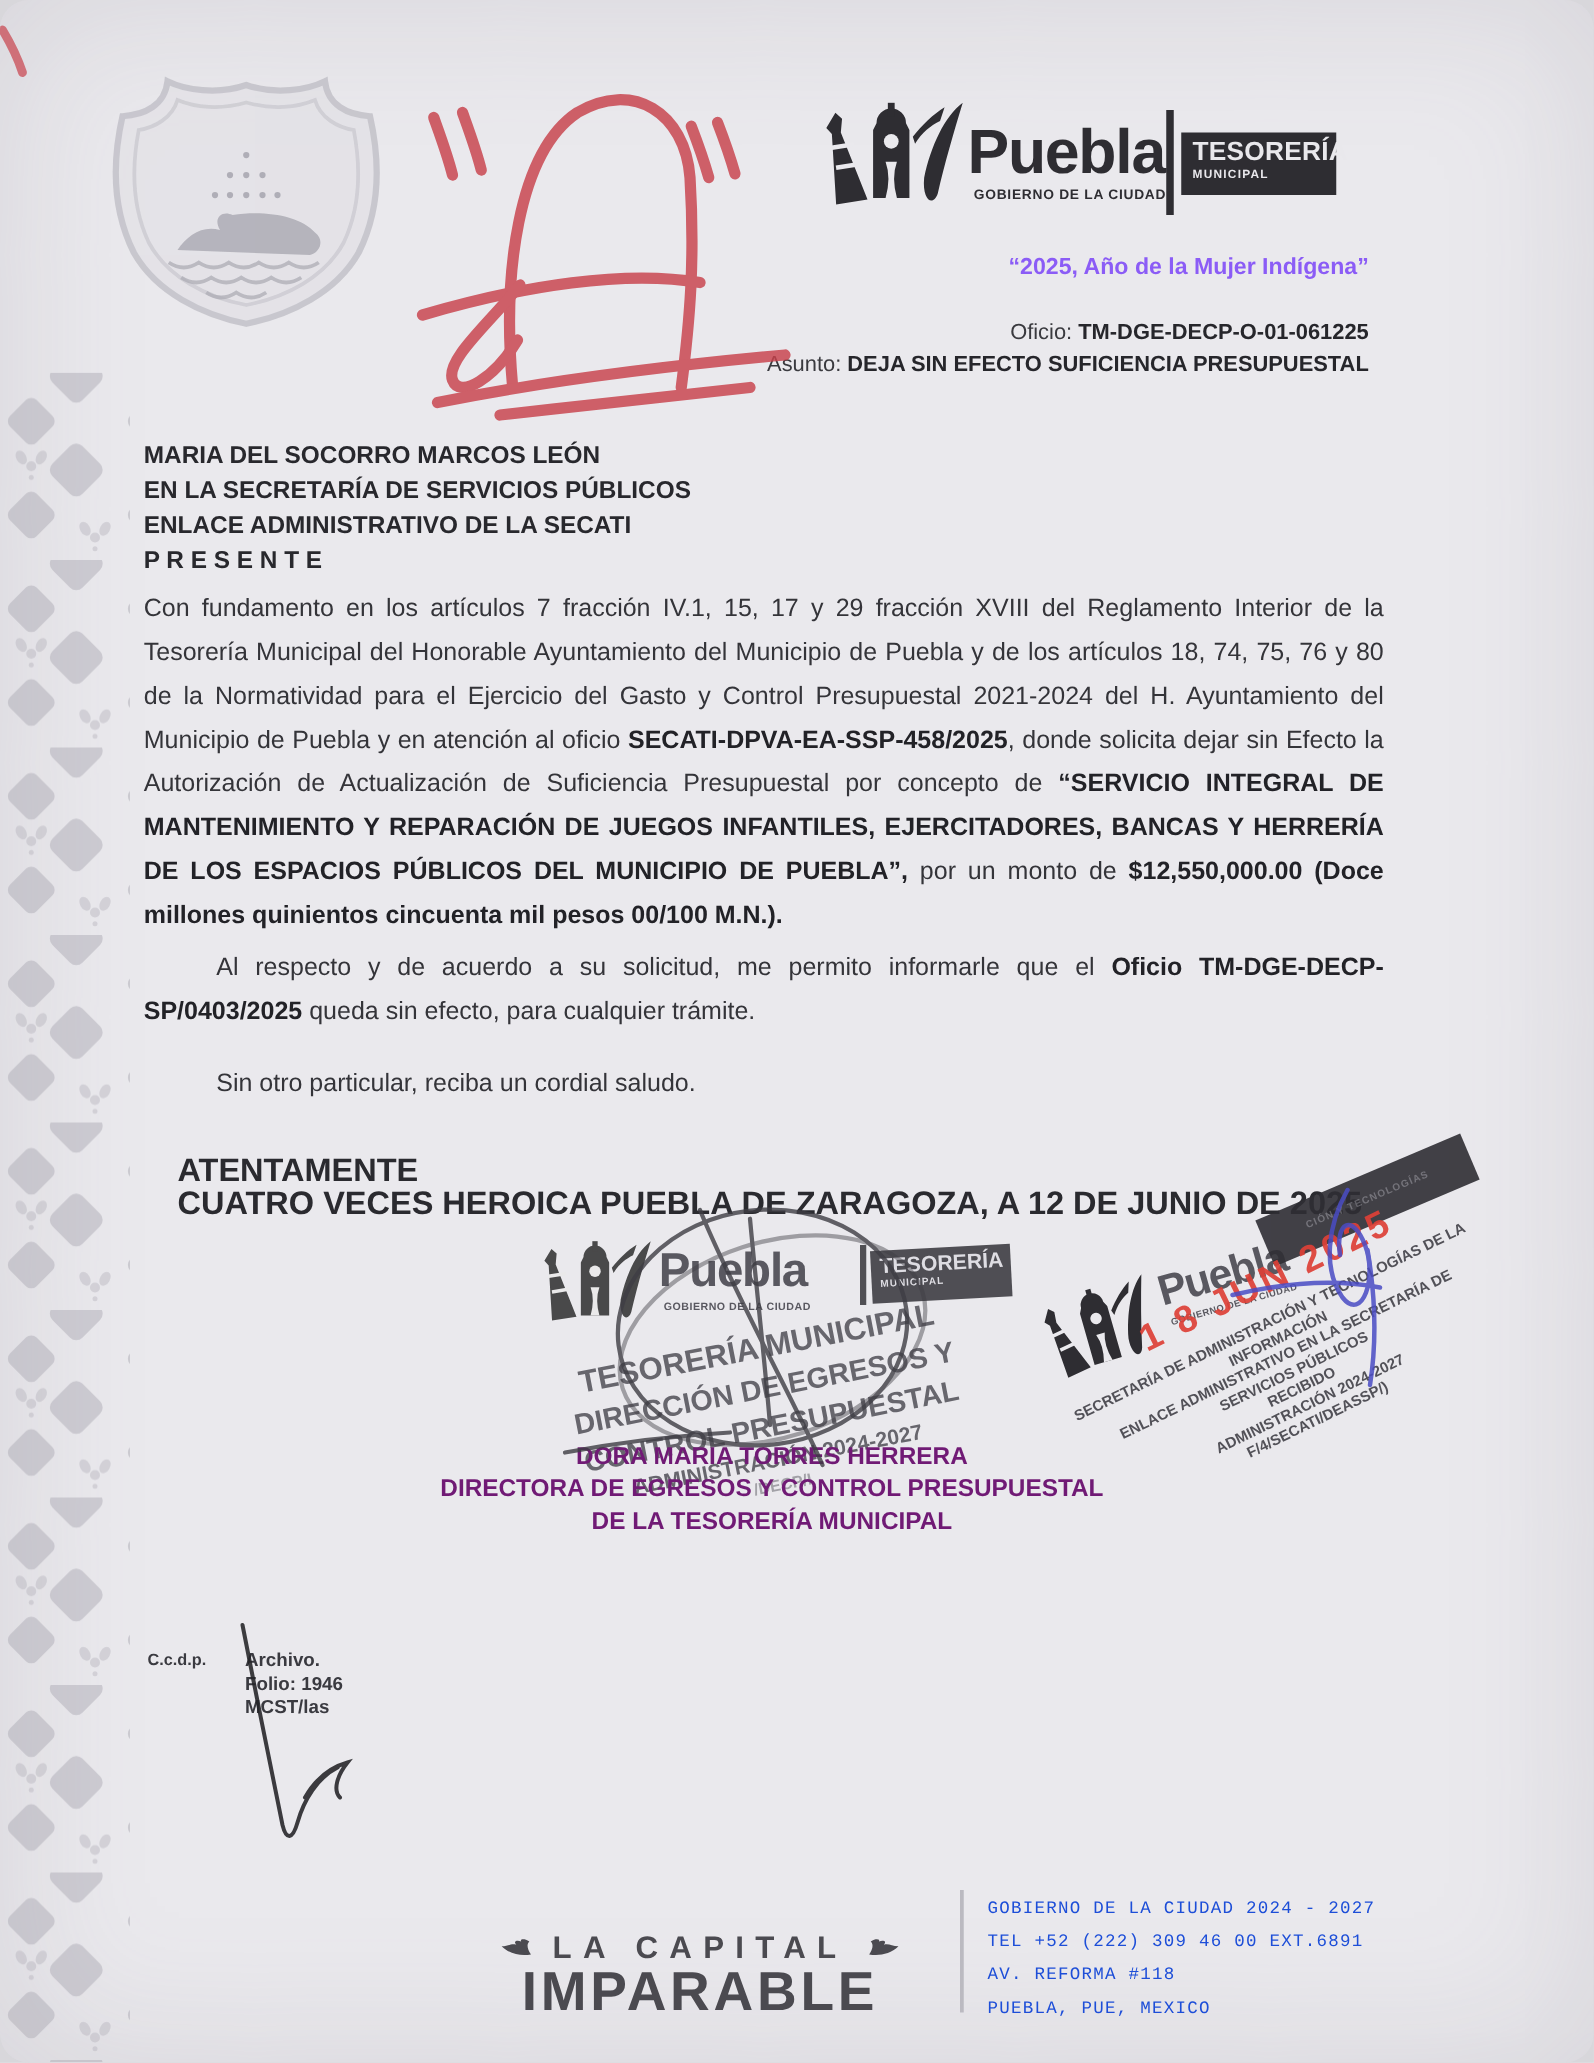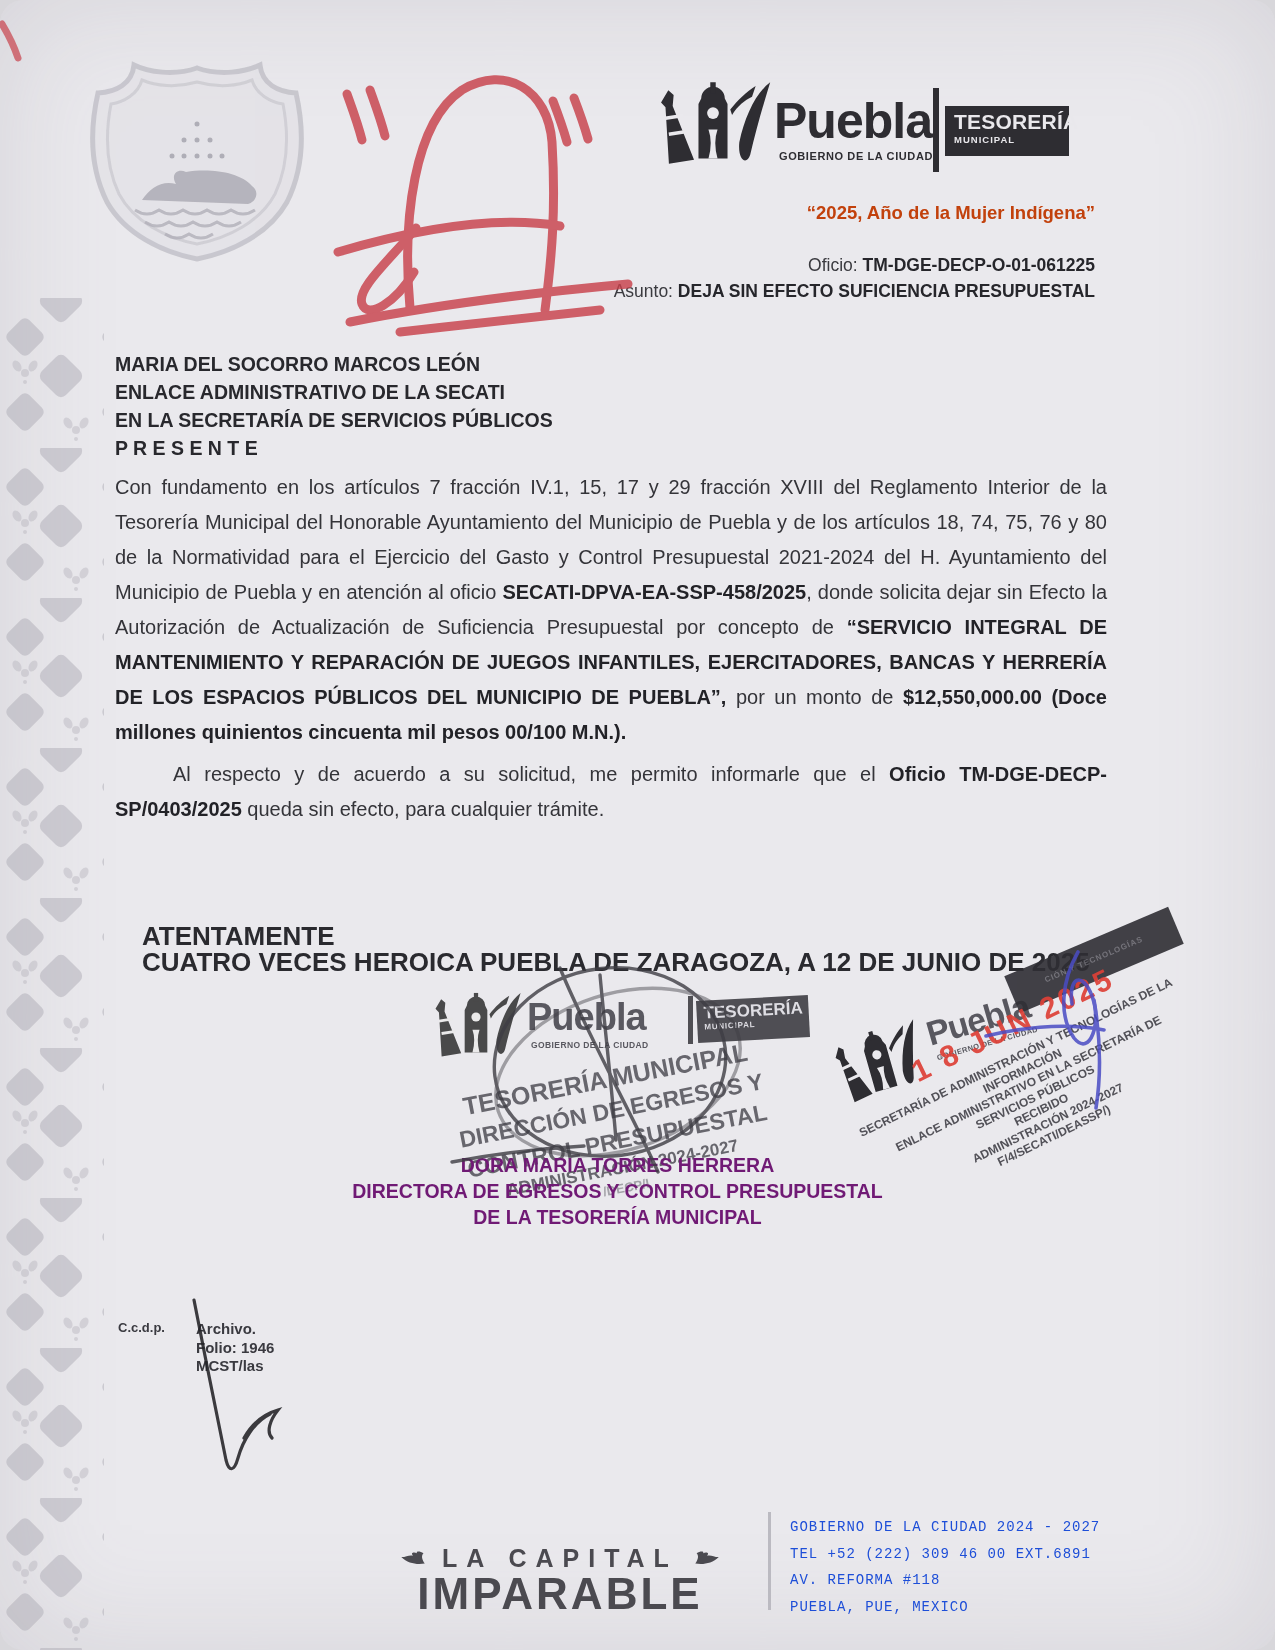--- a/index.html
+++ b/index.html
@@ -11,21 +11,21 @@
   .brand{left:648px;top:72px;width:460px;height:108px;}
   .brand-icons{left:6px;top:4px;}
   .wordmark{left:126px;top:20px;font-size:50px;font-weight:700;letter-spacing:-1px;color:#2e2d32;}
   .tagline{left:131px;top:78px;font-size:11px;font-weight:700;letter-spacing:.6px;color:#2e2d32;}
   .vbar{left:285px;top:16px;width:6px;height:84px;background:#2e2d32;}
   .badge{left:297px;top:34px;width:124px;height:50px;background:#2e2d32;color:#e9e8ec;
          padding:4px 0 0 9px;box-sizing:border-box;}
   .badge .b1{font-size:21px;font-weight:700;letter-spacing:.2px;line-height:24px;}
   .badge .b2{font-size:9.5px;font-weight:700;letter-spacing:1px;line-height:11px;}
   
-  .slogan{right:180px;top:202px;font-size:18.5px;font-weight:700;color:#c2410c;}
+  .slogan{right:180px;top:202px;font-size:18.5px;font-weight:700;color:#8b5cf6;}
   .refs{right:180px;top:252px;text-align:right;font-size:17.5px;line-height:26px;color:#3a3a3f;}
   .refs b{color:#26262b;}
   
   .recipient{left:115px;top:350px;font-size:19.5px;font-weight:700;line-height:28px;color:#28282d;}
   
   .para{left:115px;width:992px;font-size:20px;line-height:35px;text-align:justify;color:#343439;}
   .p1{top:470px;}
   .p2{top:757px;text-indent:58px;}
   .p3{top:850px;text-indent:58px;}
   .seg-b{font-weight:700;color:#222227;}
@@ -160,27 +160,28 @@
   </div>
 
   <div class="abs slogan">“2025, Año de la Mujer Indígena”</div>
   <div class="abs refs">
     <div><span>Oficio: </span><b>TM-DGE-DECP-O-01-061225</b></div>
     <div><span>Asunto: </span><b>DEJA SIN EFECTO SUFICIENCIA PRESUPUESTAL</b></div>
   </div>
 
   <div class="abs recipient">
     <div>MARIA DEL SOCORRO MARCOS LEÓN</div>
+    <div>EN LA SECRETARÍA DE SERVICIOS PÚBLICOS</div>
     <div>ENLACE ADMINISTRATIVO DE LA SECATI</div>
-    <div>EN LA SECRETARÍA DE SERVICIOS PÚBLICOS</div>
     <div>P R E S E N T E</div>
   </div>
 
   <div class="abs para p1"><span>Con fundamento en los artículos 7 fracción IV.1, 15, 17 y 29 fracción XVIII del Reglamento Interior de la Tesorería Municipal del Honorable Ayuntamiento del Municipio de Puebla y de los artículos 18, 74, 75, 76 y 80 de la Normatividad para el Ejercicio del Gasto y Control Presupuestal 2021-2024 del H. Ayuntamiento del Municipio de Puebla y en atención al oficio </span><span class="seg-b">SECATI-DPVA-EA-SSP-458/2025</span><span>, donde solicita dejar sin Efecto la Autorización de Actualización de Suficiencia Presupuestal por concepto de </span><span class="seg-b">“SERVICIO INTEGRAL DE MANTENIMIENTO Y REPARACIÓN DE JUEGOS INFANTILES, EJERCITADORES, BANCAS Y HERRERÍA DE LOS ESPACIOS PÚBLICOS DEL MUNICIPIO DE PUEBLA”,</span><span> por un monto de </span><span class="seg-b">$12,550,000.00 (Doce millones quinientos cincuenta mil pesos 00/100 M.N.).</span></div>
   <div class="abs para p2"><span>Al respecto y de acuerdo a su solicitud, me permito informarle que el </span><span class="seg-b">Oficio TM-DGE-DECP-SP/0403/2025</span><span> queda sin efecto, para cualquier trámite.</span></div>
+  <div class="abs para p3">Sin otro particular, reciba un cordial saludo.</div>
 
   <div class="abs closing">
     <div>ATENTAMENTE</div>
     <div>CUATRO VECES HEROICA PUEBLA DE ZARAGOZA, A 12 DE JUNIO DE 2025</div>
   </div>
 
   <svg class="abs sc-logo-icons" width="92" height="75" opacity="0.85" style="filter:grayscale(1)">
       <use href="#puebla-icons" style="fill:#4a4951"></use>
     </svg>
   <div class="abs sc-wordmark">Puebla</div>

